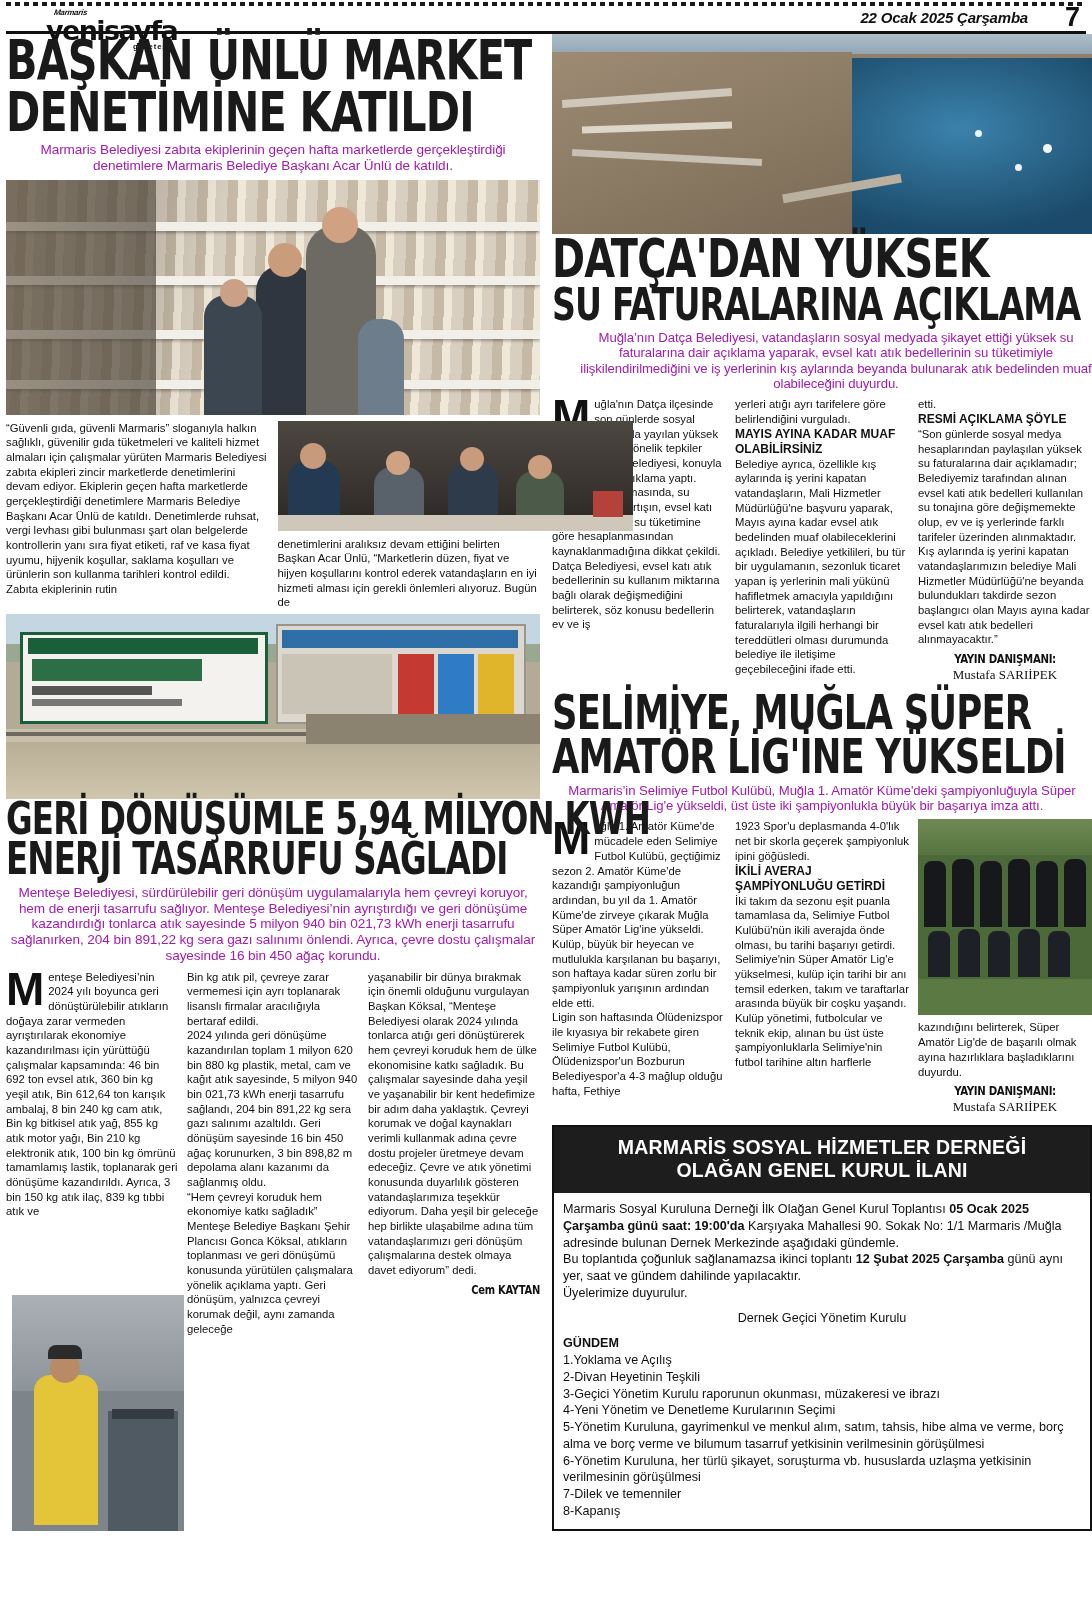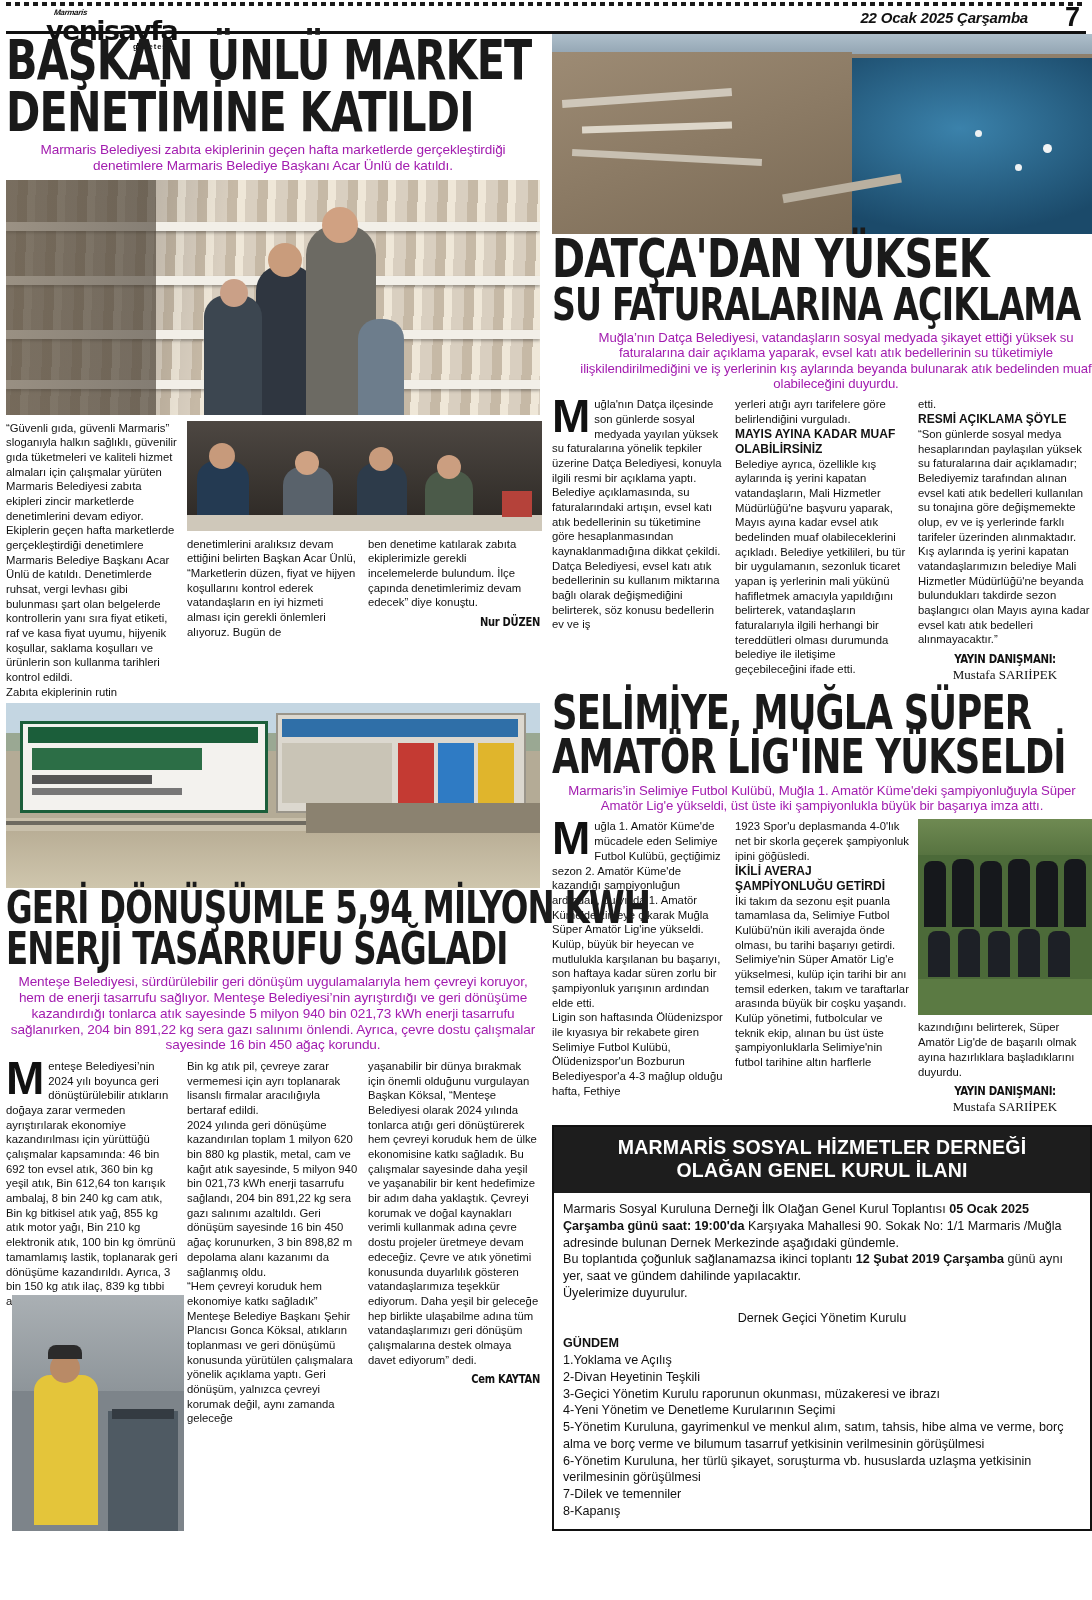--- a/index.html
+++ b/index.html
@@ -187,25 +187,20 @@
               <div style="position:absolute;left:96px;bottom:0;width:50px;height:64px;background:#59626b;border-radius:18px 18px 0 0;"></div>
               <div style="position:absolute;left:108px;bottom:56px;width:24px;height:24px;background:#cfa283;border-radius:50%;"></div>
               <div style="position:absolute;left:170px;bottom:0;width:50px;height:68px;background:#2d3b4a;border-radius:18px 18px 0 0;"></div>
               <div style="position:absolute;left:182px;bottom:60px;width:24px;height:24px;background:#c89b7c;border-radius:50%;"></div>
               <div style="position:absolute;left:238px;bottom:0;width:48px;height:60px;background:#4b5a49;border-radius:18px 18px 0 0;"></div>
               <div style="position:absolute;left:250px;bottom:52px;width:24px;height:24px;background:#cb9e80;border-radius:50%;"></div>
               <div style="position:absolute;left:0;bottom:0;right:0;height:16px;background:#cfc8ba;"></div>
               <div style="position:absolute;right:10px;bottom:14px;width:30px;height:26px;background:#b5423a;"></div>
             </div>
             <p>denetimlerini aralıksız devam ettiğini belirten Başkan Acar Ünlü, “Marketlerin düzen, fiyat ve hijyen koşullarını kontrol ederek vatandaşların en iyi hizmeti alması için gerekli önlemleri alıyoruz. Bugün de</p>
-          </div>
-          <div class="bcol">
-            <div style="height:116px;"></div>
-            <p>ben denetime katılarak zabıta ekiplerimizle gerekli incelemelerde bulundum. İlçe çapında denetimlerimiz devam edecek” diye konuştu.</p>
-            <div class="byline">Nur DÜZEN</div>
           </div>
         </div>
       </div>
 
       <div style="margin-top:4px;">
         <div class="photo p-recycle">
           <div style="position:absolute;left:14px;top:18px;width:248px;height:92px;background:#f3f2ee;border:3px solid #1b5e3a;"></div>
           <div style="position:absolute;left:22px;top:24px;width:230px;height:16px;background:#1b5e3a;"></div>
           <div style="position:absolute;left:26px;top:45px;width:170px;height:22px;background:#2c6e46;"></div>
           <div style="position:absolute;left:26px;top:72px;width:120px;height:9px;background:#555;"></div>
@@ -337,21 +332,21 @@
         </div>
       </div>
 
       <div class="announce">
         <div class="bar">
           <div>MARMARİS SOSYAL HİZMETLER DERNEĞİ</div>
           <div>OLAĞAN GENEL KURUL İLANI</div>
         </div>
         <div class="bodytxt">
           <p><span>Marmaris Sosyal Kuruluna Derneği İlk Olağan Genel Kurul Toplantısı </span><b>05 Ocak 2025 Çarşamba günü saat: 19:00'da</b><span> Karşıyaka Mahallesi 90. Sokak No: 1/1 Marmaris /Muğla adresinde bulunan Dernek Merkezinde aşağıdaki gündemle.</span></p>
-          <p><span>Bu toplantıda çoğunluk sağlanamazsa ikinci toplantı </span><b>12 Şubat 2019 Çarşamba</b><span> günü aynı yer, saat ve gündem dahilinde yapılacaktır.</span></p>
+          <p><span>Bu toplantıda çoğunluk sağlanamazsa ikinci toplantı </span><b>12 Şubat 2025 Çarşamba</b><span> günü aynı yer, saat ve gündem dahilinde yapılacaktır.</span></p>
           <p>Üyelerimize duyurulur.</p>
           <p class="right">Dernek Geçici Yönetim Kurulu</p>
           <p class="gundem">GÜNDEM</p>
           <ol>
             <li>1.Yoklama ve Açılış</li>
             <li>2-Divan Heyetinin Teşkili</li>
             <li>3-Geçici Yönetim Kurulu raporunun okunması, müzakeresi ve ibrazı</li>
             <li>4-Yeni Yönetim ve Denetleme Kurularının Seçimi</li>
             <li>5-Yönetim Kuruluna,  gayrimenkul ve menkul alım, satım, tahsis, hibe alma ve verme, borç alma ve borç verme ve bilumum tasarruf yetkisinin verilmesinin görüşülmesi</li>
             <li>6-Yönetim Kuruluna, her türlü şikayet, soruşturma vb. hususlarda uzlaşma yetkisinin verilmesinin görüşülmesi</li>

